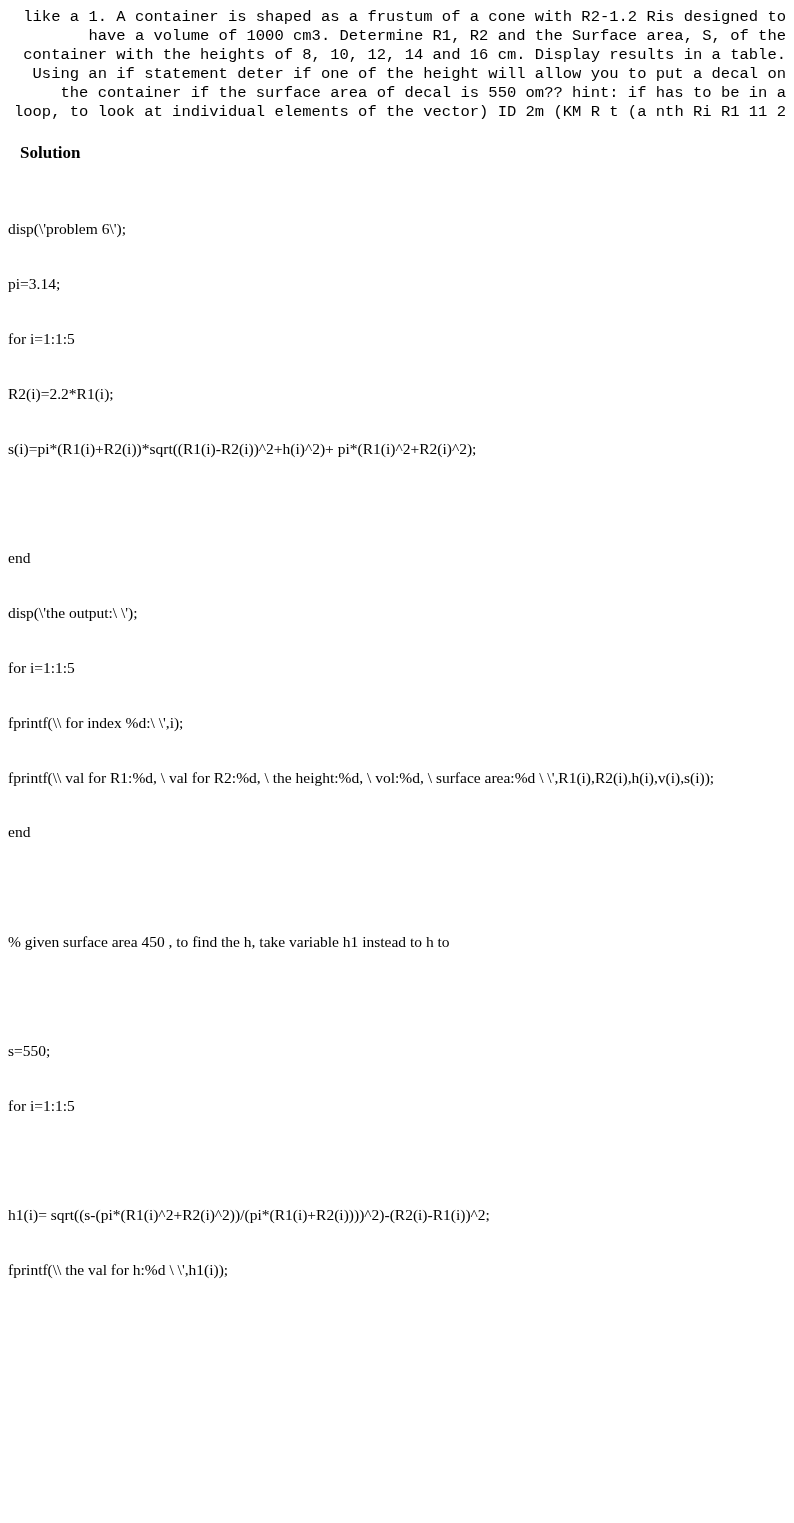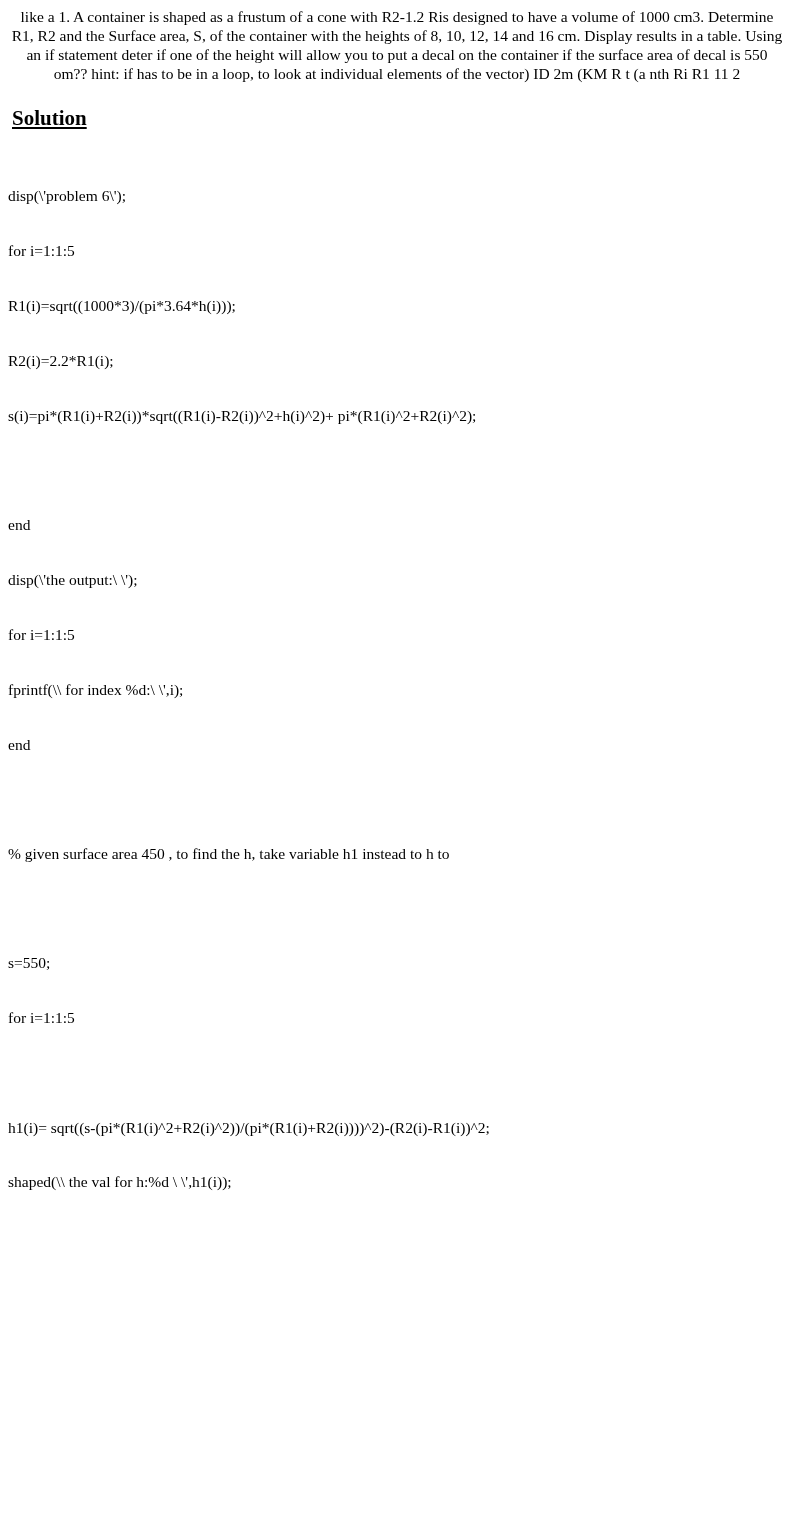--- a/index.html
+++ b/index.html
@@ -21,27 +21,27 @@
     padding: 8px 8px 0 8px;
   }
   .intro {
     margin: 0 0 14px 0;
     line-height: 1.18;
     text-align: left;
   }
   .question {
     margin: 0 0 22px 0;
     line-height: 1.22;
-    text-align: center;
+    text-align: right;
+    font-family: Liberation Mono, monospace;
   }
   .solution-heading {
     font-weight: bold;
-    font-size: 21px;
-    margin: 0 0 20px 4px;
-    text-decoration: underline;
+    font-size: 17px;
+    margin: 0 0 20px 12px;
   }
   .code-block {
     margin: 0;
     font-family: "Liberation Serif", serif;
     font-size: 15.5px;
     line-height: 1.18;
     white-space: pre-wrap;
   }
   .code-line {
     min-height: 18px;
@@ -55,34 +55,35 @@
 
 <div class="page">
 
 
   <p class="question">like a 1. A container is shaped as a frustum of a cone with R2-1.2 Ris designed to have a volume of 1000 cm3. Determine R1, R2 and the Surface area, S, of the container with the heights of 8, 10, 12, 14 and 16 cm. Display results in a table. Using an if statement deter if one of the height will allow you to put a decal on the container if the surface area of decal is 550 om?? hint: if has to be in a loop, to look at individual elements of the vector) ID 2m (KM R t (a nth Ri R1 11 2</p>
 
   <div class="solution-heading">Solution</div>
 
   <div class="code-block">
     <div class="code-line">disp(\'problem 6\');</div>
+    <div class="code-line">pi=3.14;</div>
     <div class="code-line">for i=1:1:5</div>
-    <div class="code-line">R1(i)=sqrt((1000*3)/(pi*3.64*h(i)));</div>
     <div class="code-line">R2(i)=2.2*R1(i);</div>
     <div class="code-line">s(i)=pi*(R1(i)+R2(i))*sqrt((R1(i)-R2(i))^2+h(i)^2)+ pi*(R1(i)^2+R2(i)^2);</div>
     <div class="code-line blank"></div>
     <div class="code-line">end</div>
     <div class="code-line">disp(\'the output:\ \');</div>
     <div class="code-line">for i=1:1:5</div>
     <div class="code-line">fprintf(\\ for index %d:\ \',i);</div>
+    <div class="code-line">fprintf(\\ val for R1:%d, \ val for R2:%d, \ the height:%d, \ vol:%d, \ surface area:%d \ \',R1(i),R2(i),h(i),v(i),s(i));</div>
     <div class="code-line">end</div>
     <div class="code-line blank"></div>
     <div class="code-line">% given surface area 450 , to find the h, take variable h1 instead to h to</div>
     <div class="code-line blank"></div>
     <div class="code-line">s=550;</div>
     <div class="code-line">for i=1:1:5</div>
     <div class="code-line blank"></div>
     <div class="code-line">h1(i)= sqrt((s-(pi*(R1(i)^2+R2(i)^2))/(pi*(R1(i)+R2(i))))^2)-(R2(i)-R1(i))^2;</div>
-    <div class="code-line">shaped(\\ the val for h:%d \ \',h1(i));</div>
+    <div class="code-line">fprintf(\\ the val for h:%d \ \',h1(i));</div>
     
   </div>
 
 </div>
 
 </body></html>

